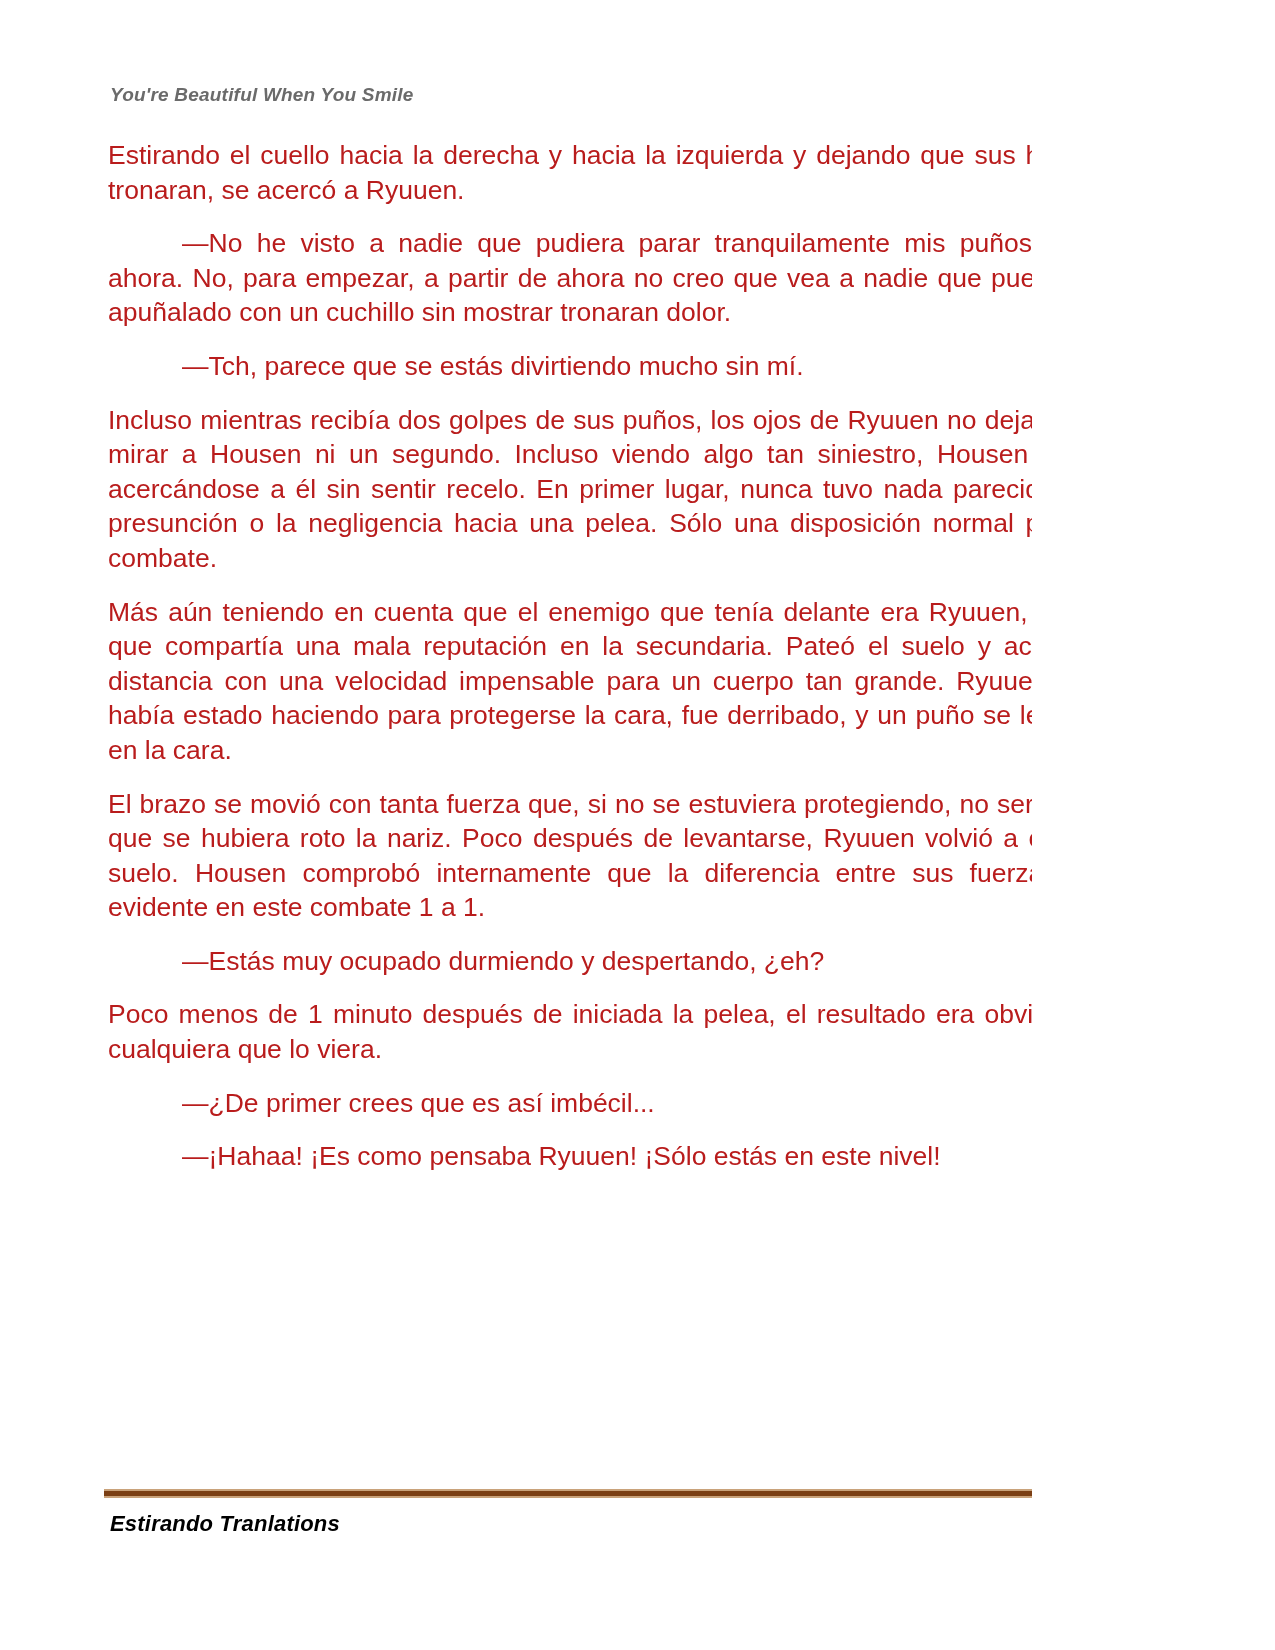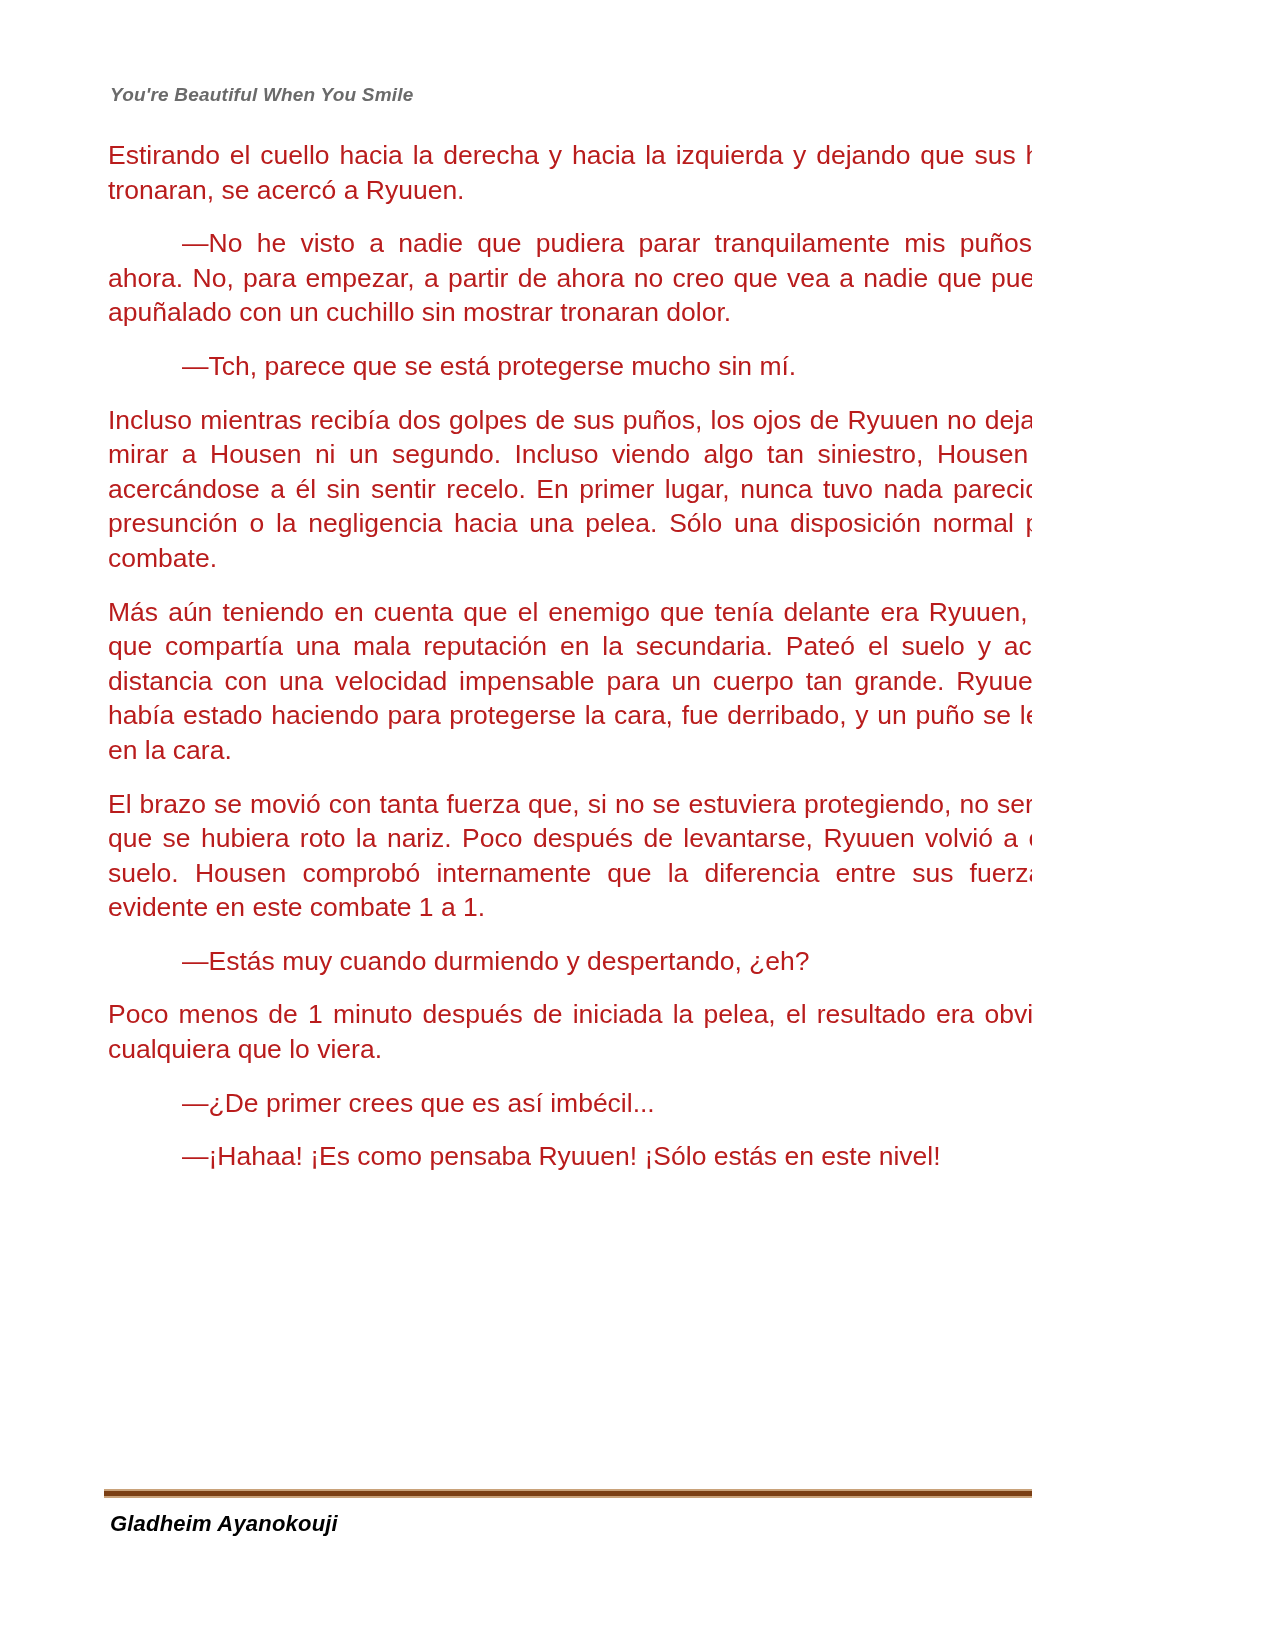--- a/index.html
+++ b/index.html
@@ -127,37 +127,37 @@
 <div class="page">
 
   <div class="header">
     <div class="header-title">You're Beautiful When You Smile</div>
   </div>
 
   <div class="body-area">
 
   <p class="para">Estirando el cuello hacia la derecha y hacia la izquierda y dejando que sus huesos tronaran, se acercó a Ryuuen.</p>
       <p class="para" style="text-indent: 74px;">—No he visto a nadie que pudiera parar tranquilamente mis puños hasta ahora. No, para empezar, a partir de ahora no creo que vea a nadie que pueda ser apuñalado con un cuchillo sin mostrar tronaran dolor.</p>
-      <p class="para dialogue">—Tch, parece que se está protegerse mucho sin mí.</p>
+      <p class="para dialogue">—Tch, parece que se estás divirtiendo mucho sin mí.</p>
       <p class="para">Incluso mientras recibía dos golpes de sus puños, los ojos de Ryuuen no dejaron de mirar a Housen ni un segundo. Incluso viendo algo tan siniestro, Housen siguió acercándose a él sin sentir recelo. En primer lugar, nunca tuvo nada parecido a la presunción o la negligencia hacia una pelea. Sólo una disposición normal para el combate.</p>
       <p class="para">Más aún teniendo en cuenta que el enemigo que tenía delante era Ryuuen, con el que compartía una mala reputación en la secundaria. Pateó el suelo y acortó la distancia con una velocidad impensable para un cuerpo tan grande. Ryuuen, que había estado haciendo para protegerse la cara, fue derribado, y un puño se le clavó en la cara.</p>
       <p class="para">El brazo se movió con tanta fuerza que, si no se estuviera protegiendo, no sería raro que se hubiera roto la nariz. Poco después de levantarse, Ryuuen volvió a caer al suelo. Housen comprobó internamente que la diferencia entre sus fuerzas era evidente en este combate 1 a 1.</p>
-      <p class="para dialogue">—Estás muy cuando durmiendo y despertando, ¿eh?</p>
+      <p class="para dialogue">—Estás muy ocupado durmiendo y despertando, ¿eh?</p>
       <p class="para">Poco menos de 1 minuto después de iniciada la pelea, el resultado era obvio para cualquiera que lo viera.</p>
       <p class="para dialogue">—¿De primer crees que es así imbécil...</p>
       <p class="para dialogue">—¡Hahaa! ¡Es como pensaba Ryuuen! ¡Sólo estás en este nivel!</p>
     </div>
 
   <div class="footer">
     <div class="footer-rule">
       <div class="rule-thin-top"></div>
       <div class="rule-thick"></div>
       <div class="rule-thin-bottom"></div>
     </div>
     <div class="footer-row">
-      <div class="footer-left">Gladheim Ayanokouji</div>
+      <div class="footer-left">Estirando Tranlations</div>
       <div class="footer-right">
         <span class="page-word">Página</span><span>&nbsp;</span><span class="page-num">49</span>
       </div>
     </div>
   </div>
 
 </div>
 
 </body></html>

